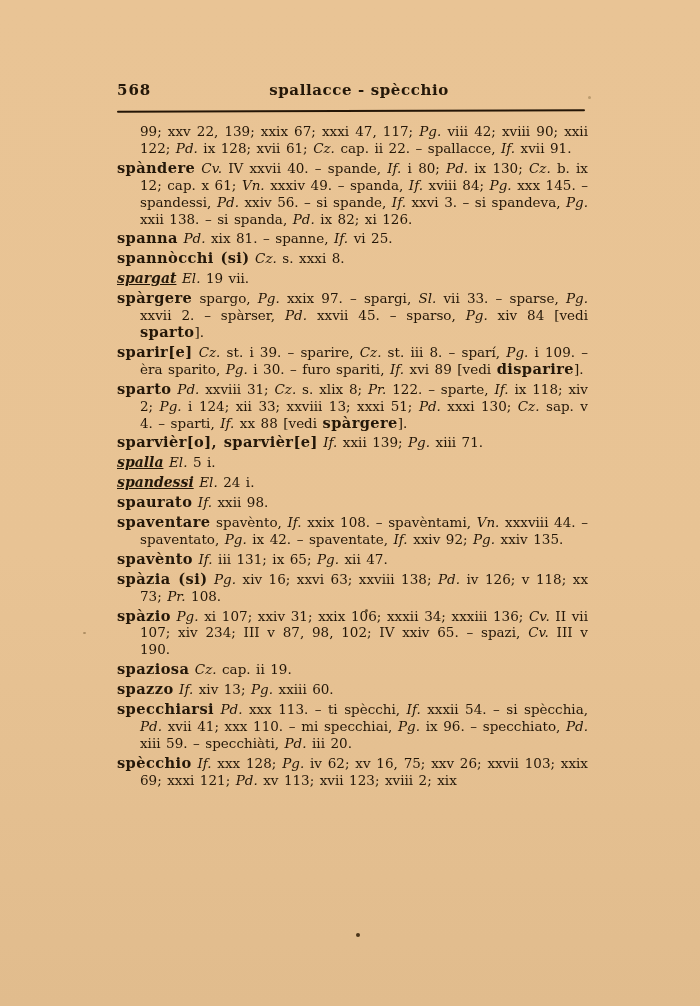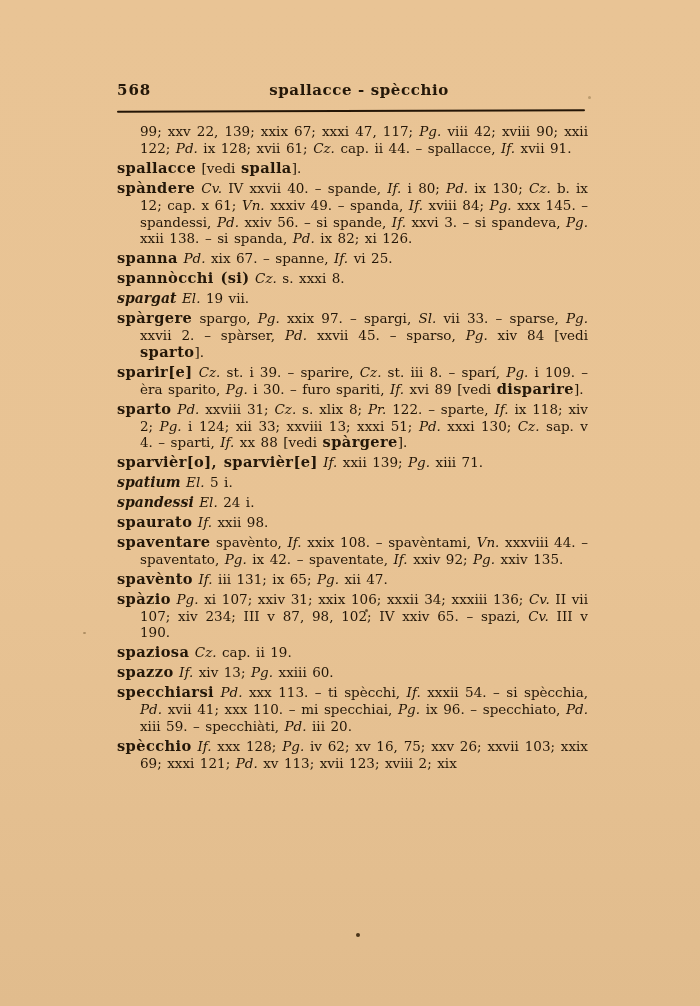--- a/index.html
+++ b/index.html
@@ -14,53 +14,53 @@
   .runtitle { position:absolute; left:16px; right:0; top:0; text-align:center; font-weight:bold; font-size:15px; letter-spacing:0.6px; }
   .rule { position:absolute; left:117px; top:110px; width:468px; height:2.2px; background:#241607; transform:rotate(-0.18deg); border-radius:1px; }
   .text-block {
     position:absolute; left:117px; top:123px; width:471px;
     text-align:justify; font-size:13.5px; line-height:16.9px; word-spacing:1.2px;
     hyphens:none;
   }
   p.entry { margin:0 0 3px 0; padding-left:23px; text-indent:-23px; }
   p.entry.continuation { text-indent:0; }
   .hw  { font-weight:bold; font-size:14.6px; letter-spacing:0.4px; }
-  .lat { font-weight:bold; font-style:italic; font-size:14px; }
+  .lat { font-weight:bold; font-style:italic; font-size:14px;text-decoration:underline; }
   .src { font-style:italic; }
   .speck { position:absolute; border-radius:50%; }
   .speck1 { left:356px; top:933px; width:4px; height:4px; background:#4a3418; }
   .speck2 { left:588px; top:96px;  width:3px; height:3px; background:#bb9c6f; }
   .speck3 { left:365px; top:609px; width:3px; height:3px; background:#6b5436; }
   .speck4 { left:83px;  top:632px; width:3px; height:2px; background:#ab8c61; }
 </style>
 </head>
 <body>
 
 <div class="scan">
   <header class="pagehead">
     <span class="pagenum">568</span>
     <span class="runtitle">spallacce - spècchio</span>
   </header>
   <div class="rule"></div>
   <main class="text-block">
-      <p class="entry continuation"><span>99; xxv 22, 139; xxix 67; xxxi 47, 117; </span><span class="src">Pg.</span><span> viii 42; xviii 90; xxii 122; </span><span class="src">Pd.</span><span> ix 128; xvii 61; </span><span class="src">Cz.</span><span> cap. ii 44. – spallacce, </span><span class="src">If.</span><span> xvii 91.</span></p>
-      <p class="entry"><span class="hw">spallacce</span><span> [vedi </span><span class="hw">spalla</span><span>].</span></p>
+      <p class="entry continuation"><span>99; xxv 22, 139; xxix 67; xxxi 47, 117; </span><span class="src">Pg.</span><span> viii 42; xviii 90; xxii 122; </span><span class="src">Pd.</span><span> ix 128; xvii 61; </span><span class="src">Cz.</span><span> cap. ii 22. – spallacce, </span><span class="src">If.</span><span> xvii 91.</span></p>
       <p class="entry"><span class="hw">spàndere</span><span> </span><span class="src">Cv.</span><span> IV xxvii 40. – spande, </span><span class="src">If.</span><span> i 80; </span><span class="src">Pd.</span><span> ix 130; </span><span class="src">Cz.</span><span> b. ix 12; cap. x 61; </span><span class="src">Vn.</span><span> xxxiv 49. – spanda, </span><span class="src">If.</span><span> xviii 84; </span><span class="src">Pg.</span><span> xxx 145. – spandessi, </span><span class="src">Pd.</span><span> xxiv 56. – si spande, </span><span class="src">If.</span><span> xxvi 3. – si spandeva, </span><span class="src">Pg.</span><span> xxii 138. – si spanda, </span><span class="src">Pd.</span><span> ix 82; xi 126.</span></p>
-      <p class="entry"><span class="hw">spanna</span><span> </span><span class="src">Pd.</span><span> xix 67. – spanne, </span><span class="src">If.</span><span> vi 25.</span></p>
+      <p class="entry"><span class="hw">spanna</span><span> </span><span class="src">Pd.</span><span> xix 81. – spanne, </span><span class="src">If.</span><span> vi 25.</span></p>
       <p class="entry"><span class="hw">spannòcchi (si)</span><span> </span><span class="src">Cz.</span><span> s. xxxi 8.</span></p>
       <p class="entry"><span class="lat">spargat</span><span> </span><span class="src">El.</span><span> 19 vii.</span></p>
       <p class="entry"><span class="hw">spàrgere</span><span> spargo, </span><span class="src">Pg.</span><span> xxix 97. – spargi, </span><span class="src">Sl.</span><span> vii 33. – sparse, </span><span class="src">Pg.</span><span> xxvii 2. – spàrser, </span><span class="src">Pd.</span><span> xxvii 45. – sparso, </span><span class="src">Pg.</span><span> xiv 84 [vedi </span><span class="hw">sparto</span><span>].</span></p>
       <p class="entry"><span class="hw">sparir[e]</span><span> </span><span class="src">Cz.</span><span> st. i 39. – sparire, </span><span class="src">Cz.</span><span> st. iii 8. – sparí, </span><span class="src">Pg.</span><span> i 109. – èra sparito, </span><span class="src">Pg.</span><span> i 30. – furo spariti, </span><span class="src">If.</span><span> xvi 89 [vedi </span><span class="hw">disparire</span><span>].</span></p>
       <p class="entry"><span class="hw">sparto</span><span> </span><span class="src">Pd.</span><span> xxviii 31; </span><span class="src">Cz.</span><span> s. xlix 8; </span><span class="src">Pr.</span><span> 122. – sparte, </span><span class="src">If.</span><span> ix 118; xiv 2; </span><span class="src">Pg.</span><span> i 124; xii 33; xxviii 13; xxxi 51; </span><span class="src">Pd.</span><span> xxxi 130; </span><span class="src">Cz.</span><span> sap. v 4. – sparti, </span><span class="src">If.</span><span> xx 88 [vedi </span><span class="hw">spàrgere</span><span>].</span></p>
       <p class="entry"><span class="hw">sparvièr[o], sparvièr[e]</span><span> </span><span class="src">If.</span><span> xxii 139; </span><span class="src">Pg.</span><span> xiii 71.</span></p>
-      <p class="entry"><span class="lat">spatium</span><span> </span><span class="src">El.</span><span> 5 i.</span></p>
+      <p class="entry"><span class="lat">spalla</span><span> </span><span class="src">El.</span><span> 5 i.</span></p>
       <p class="entry"><span class="lat">spandessi</span><span> </span><span class="src">El.</span><span> 24 i.</span></p>
       <p class="entry"><span class="hw">spaurato</span><span> </span><span class="src">If.</span><span> xxii 98.</span></p>
       <p class="entry"><span class="hw">spaventare</span><span> spavènto, </span><span class="src">If.</span><span> xxix 108. – spavèntami, </span><span class="src">Vn.</span><span> xxxviii 44. – spaventato, </span><span class="src">Pg.</span><span> ix 42. – spaventate, </span><span class="src">If.</span><span> xxiv 92; </span><span class="src">Pg.</span><span> xxiv 135.</span></p>
       <p class="entry"><span class="hw">spavènto</span><span> </span><span class="src">If.</span><span> iii 131; ix 65; </span><span class="src">Pg.</span><span> xii 47.</span></p>
+      <p class="entry"><span class="hw">spàzia (si)</span><span> </span><span class="src">Pg.</span><span> xiv 16; xxvi 63; xxviii 138; </span><span class="src">Pd.</span><span> iv 126; v 118; xx 73; </span><span class="src">Pr.</span><span> 108.</span></p>
       <p class="entry"><span class="hw">spàzio</span><span> </span><span class="src">Pg.</span><span> xi 107; xxiv 31; xxix 106; xxxii 34; xxxiii 136; </span><span class="src">Cv.</span><span> II vii 107; xiv 234; III v 87, 98, 102; IV xxiv 65. – spazi, </span><span class="src">Cv.</span><span> III v 190.</span></p>
       <p class="entry"><span class="hw">spaziosa</span><span> </span><span class="src">Cz.</span><span> cap. ii 19.</span></p>
       <p class="entry"><span class="hw">spazzo</span><span> </span><span class="src">If.</span><span> xiv 13; </span><span class="src">Pg.</span><span> xxiii 60.</span></p>
       <p class="entry"><span class="hw">specchiarsi</span><span> </span><span class="src">Pd.</span><span> xxx 113. – ti spècchi, </span><span class="src">If.</span><span> xxxii 54. – si spècchia, </span><span class="src">Pd.</span><span> xvii 41; xxx 110. – mi specchiai, </span><span class="src">Pg.</span><span> ix 96. – specchiato, </span><span class="src">Pd.</span><span> xiii 59. – specchiàti, </span><span class="src">Pd.</span><span> iii 20.</span></p>
       <p class="entry"><span class="hw">spècchio</span><span> </span><span class="src">If.</span><span> xxx 128; </span><span class="src">Pg.</span><span> iv 62; xv 16, 75; xxv 26; xxvii 103; xxix 69; xxxi 121; </span><span class="src">Pd.</span><span> xv 113; xvii 123; xviii 2; xix</span></p>
     </main>
   <div class="speck speck1"></div>
   <div class="speck speck2"></div>
   <div class="speck speck3"></div>
   <div class="speck speck4"></div>

